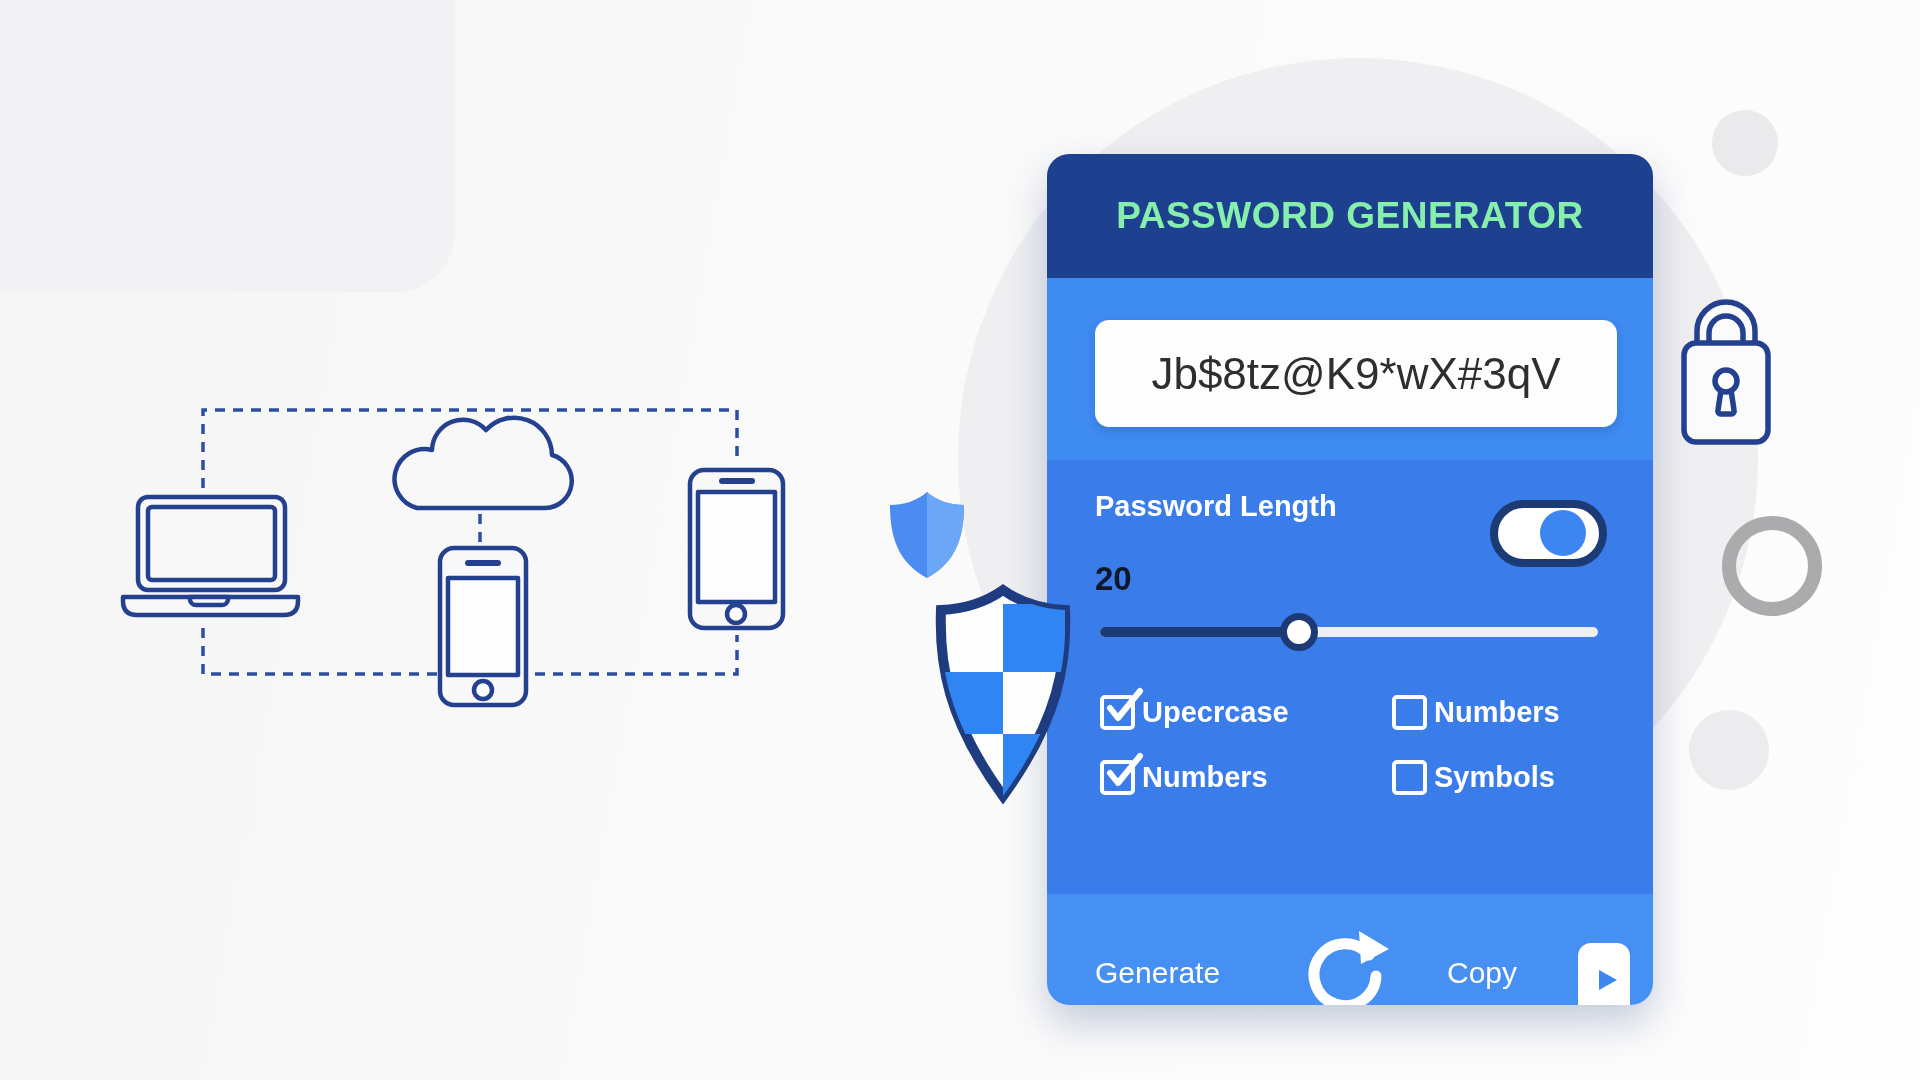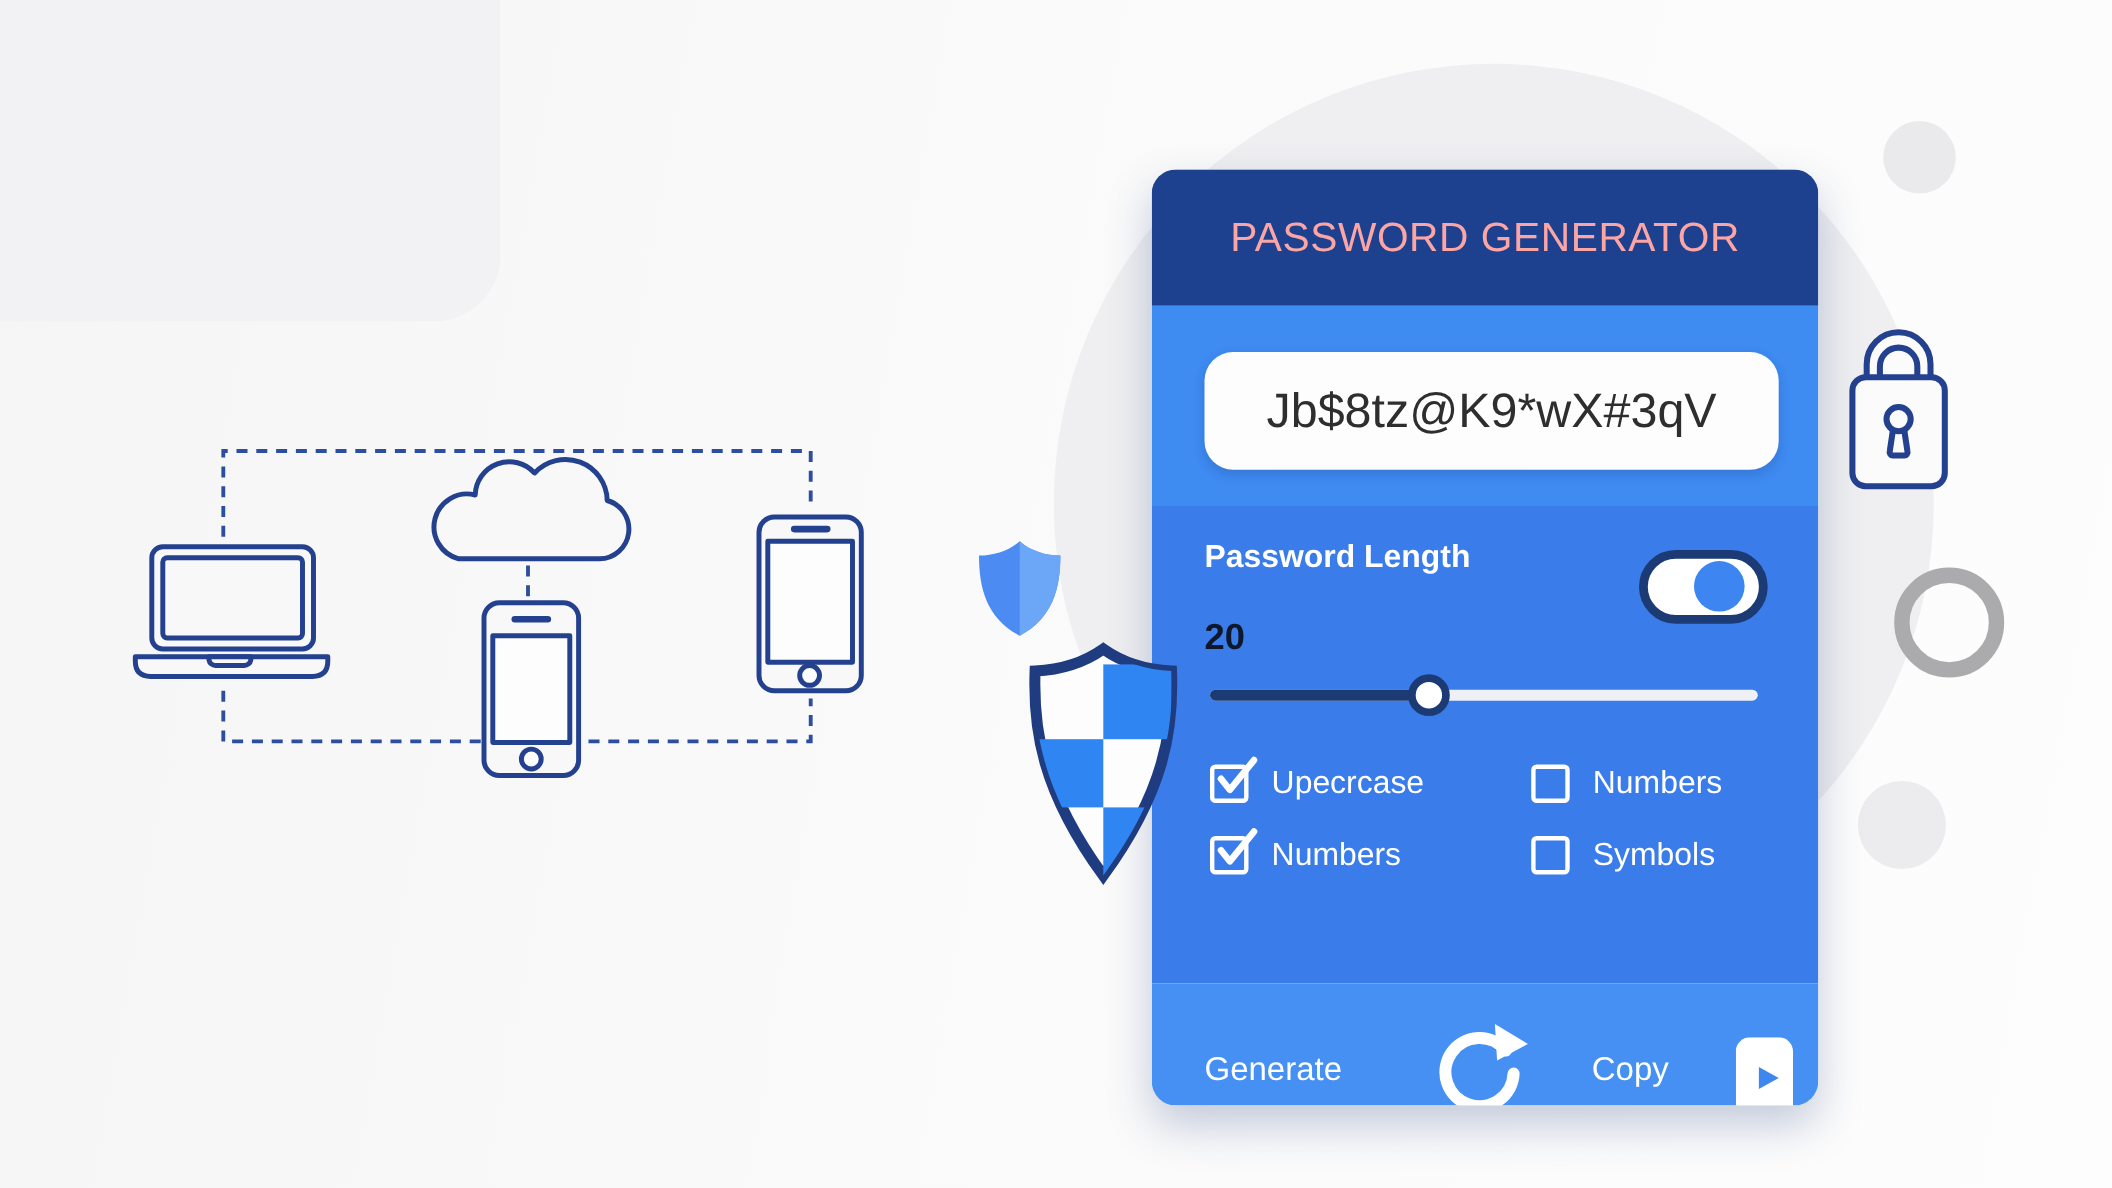--- a/index.html
+++ b/index.html
@@ -18,28 +18,28 @@
   .ring{left:1722px;top:516px;width:100px;height:100px;border-radius:50%;border:14px solid #ababad;background:transparent;box-sizing:border-box;}
   .dot-bottom{left:1689px;top:710px;width:80px;height:80px;border-radius:50%;background:#ececee;}
 
   
   .card{
     left:1047px;top:154px;width:606px;height:851px;border-radius:22px;
     box-shadow:0 18px 40px rgba(30,58,122,.25);
     display:flex;flex-direction:column;overflow:hidden;z-index:5;
   }
   .card-header{height:124px;background:#1d418f;display:flex;align-items:center;justify-content:center;flex:0 0 auto;}
-  .card-title{color:#fca5a5;font-size:37px;font-weight:400;letter-spacing:.5px;}
+  .card-title{color:#86efac;font-size:37px;font-weight:700;letter-spacing:.5px;}
   .sec1{height:182px;background:#3e8bf2;position:relative;flex:0 0 auto;}
   .sec2{height:434px;background:#3a7ce9;position:relative;flex:0 0 auto;}
   .card-footer{height:160px;background:#4590f2;position:relative;flex:1 1 auto;}
 
   .pw-input{
     position:absolute;left:48px;top:42px;width:522px;height:107px;
-    border:none;border-radius:26px;background:#fdfdfd;
+    border:none;border-radius:14px;background:#fdfdfd;
     font-family:"Liberation Sans",sans-serif;
     font-size:44px;font-weight:500;color:#2e2e2e;text-align:center;
     box-shadow:0 4px 10px rgba(20,40,90,.18);outline:none;box-sizing:border-box;
   }
 
   .len-label{position:absolute;left:48px;top:30px;color:#fff;font-size:29px;font-weight:700;}
   .len-value{position:absolute;left:48px;top:100px;color:#0f172a;font-size:33px;font-weight:700;}
 
   .toggle{position:absolute;left:443px;top:40px;width:117px;height:67px;border-radius:34px;
     background:#fff;border:8px solid #1c3a74;box-sizing:border-box;}
@@ -49,21 +49,21 @@
   .slider{position:absolute;left:53px;top:167px;width:498px;height:10px;}
   .slider .track{position:absolute;left:0;top:0;width:100%;height:10px;border-radius:5px;background:#eef0f5;}
   .slider .fill{position:absolute;left:0;top:0;height:10px;border-radius:5px;background:#1c3a74;}
   .slider .thumb{position:absolute;top:-14px;width:38px;height:38px;border-radius:50%;
     background:#fff;border:7px solid #1c3a74;box-sizing:border-box;margin-left:-19px;}
 
   .opt{position:absolute;display:flex;align-items:center;cursor:default;}
   .opt .box{width:35px;height:35px;border:4px solid #fff;border-radius:5px;box-sizing:border-box;position:relative;}
   .opt .check{position:absolute;left:-1px;top:-10px;display:none;}
   .opt.checked .check{display:block;}
-  .opt .lbl{margin-left:21px;color:#fff;font-size:29px;font-weight:400;}
+  .opt .lbl{margin-left:7px;color:#fff;font-size:29px;font-weight:700;}
 
   .foot-label{position:absolute;color:#fff;font-size:30px;font-weight:400;top:62px;}
 
   
   svg{display:block;}
 </style>
 </head>
 <body>
 
 <div class="abs corner-gray"></div>

